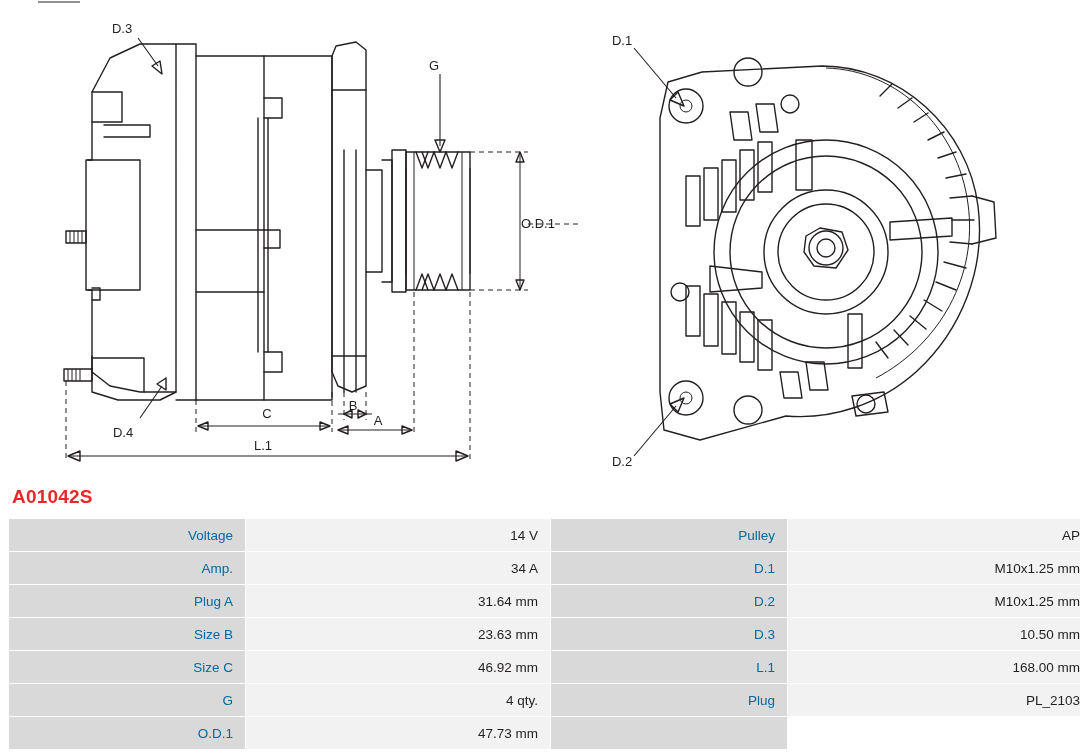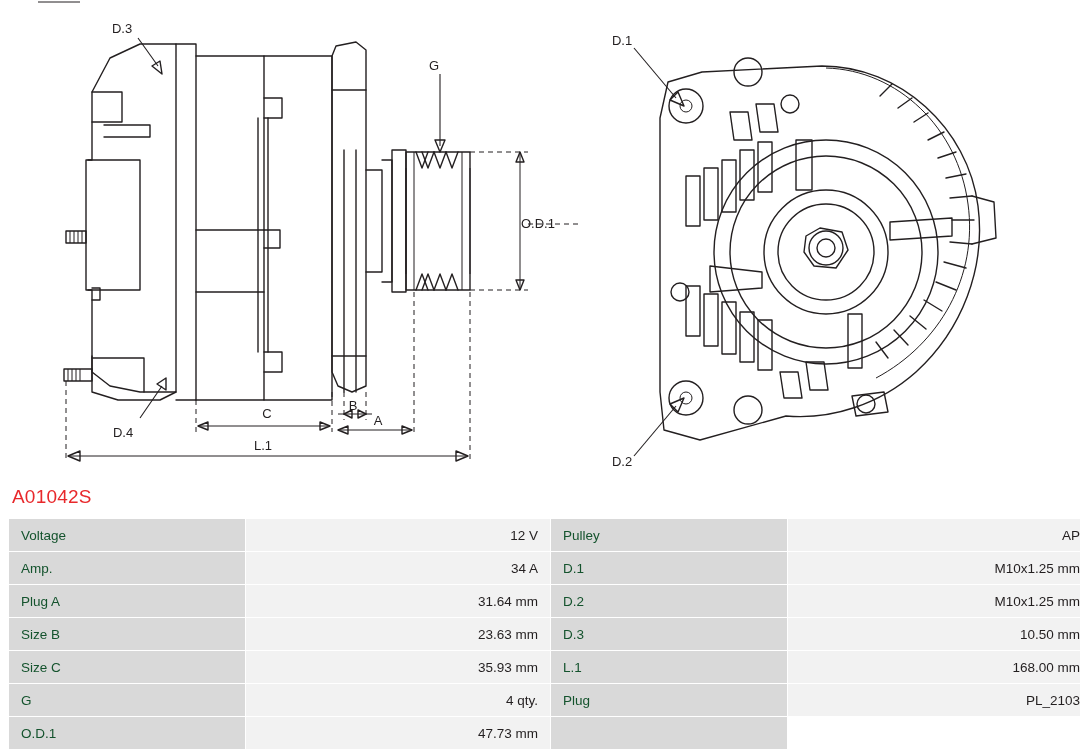--- a/index.html
+++ b/index.html
@@ -21,41 +21,42 @@
     top: 0;
     width: 1080px;
     height: 480px;
   }
   .part-title {
     position: absolute;
     left: 12px;
     top: 486px;
     font-size: 19px;
     color: #e8282b;
-    font-weight: normal;
+    font-weight: bold;
     letter-spacing: 0.2px;
   }
   #spec-table {
     position: absolute;
     left: 8px;
     top: 518px;
     width: 1064px;
     border-collapse: collapse;
     table-layout: fixed;
   }
   #spec-table td {
     height: 32px;
     font-size: 13.5px;
     padding: 0 12px;
     border: 1px solid #ffffff;
     vertical-align: middle;
   }
   td.label-cell {
     background: #d9d9d9;
-    color: #14532d;
+    text-align: right;
+    color: #0369a1;
     width: 212px;
   }
   td.value-cell {
     background: #f2f2f2;
     text-align: right;
     color: #231f20;
     width: 280px;
   }
   td.empty-cell {
     background: #ffffff;
@@ -292,21 +293,21 @@
 
   <path class="thin" d="M38 2 L80 2" stroke="#bbbbbb"></path>
 </svg>
 
 <div class="part-title">A01042S</div>
 
 <table id="spec-table">
   <tbody>
     <tr>
       <td class="label-cell">Voltage</td>
-      <td class="value-cell">12 V</td>
+      <td class="value-cell">14 V</td>
       <td class="label-cell">Pulley</td>
       <td class="value-cell">AP</td>
     </tr>
     <tr>
       <td class="label-cell">Amp.</td>
       <td class="value-cell">34 A</td>
       <td class="label-cell">D.1</td>
       <td class="value-cell">M10x1.25 mm</td>
     </tr>
     <tr>
@@ -316,21 +317,21 @@
       <td class="value-cell">M10x1.25 mm</td>
     </tr>
     <tr>
       <td class="label-cell">Size B</td>
       <td class="value-cell">23.63 mm</td>
       <td class="label-cell">D.3</td>
       <td class="value-cell">10.50 mm</td>
     </tr>
     <tr>
       <td class="label-cell">Size C</td>
-      <td class="value-cell">35.93 mm</td>
+      <td class="value-cell">46.92 mm</td>
       <td class="label-cell">L.1</td>
       <td class="value-cell">168.00 mm</td>
     </tr>
     <tr>
       <td class="label-cell">G</td>
       <td class="value-cell">4 qty.</td>
       <td class="label-cell">Plug</td>
       <td class="value-cell">PL_2103</td>
     </tr>
     <tr>

